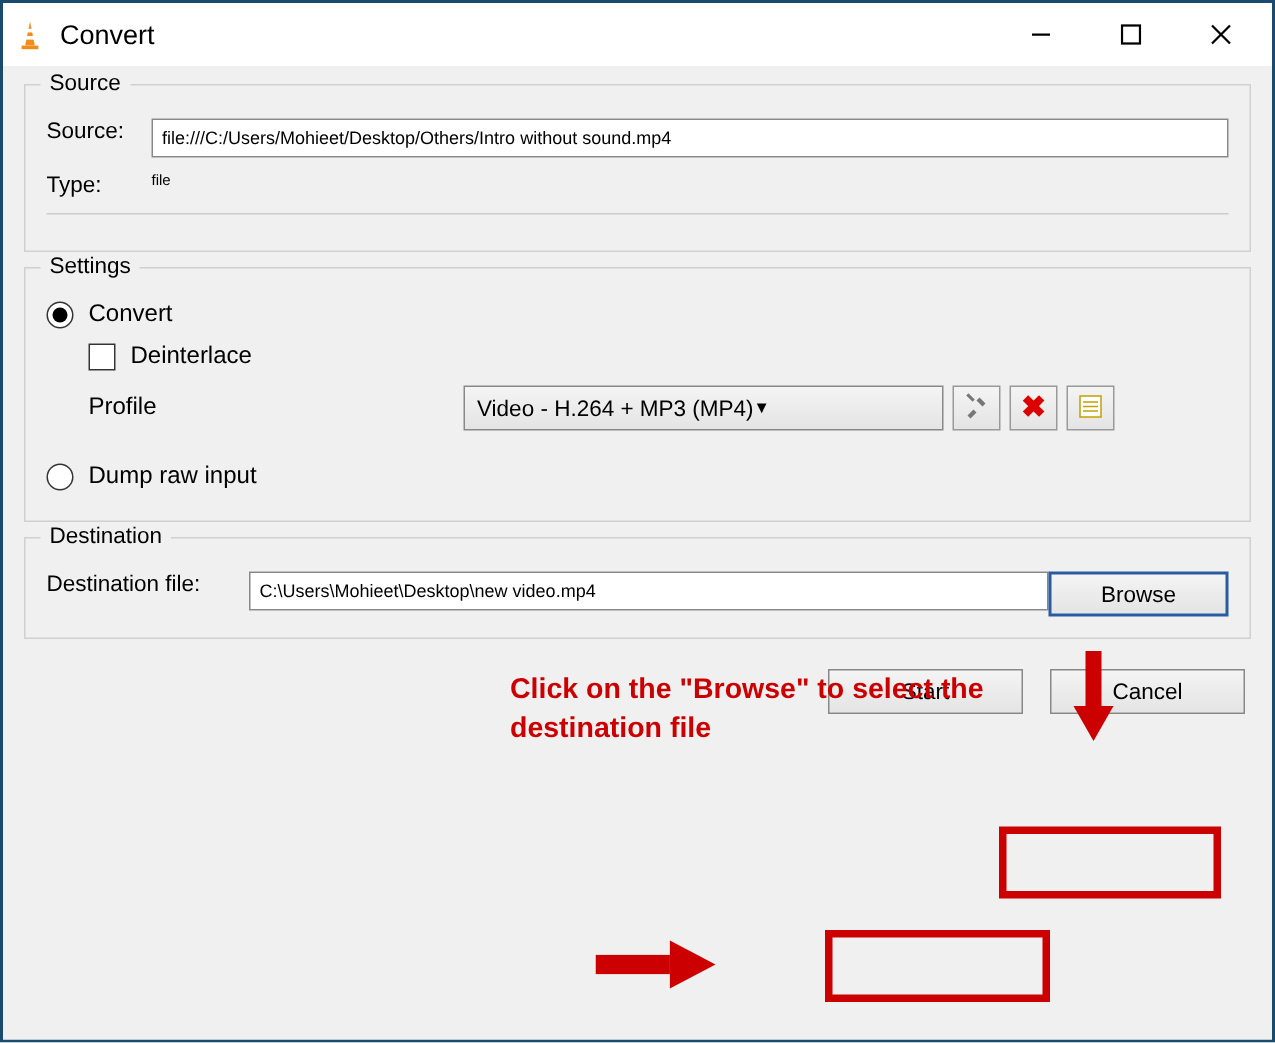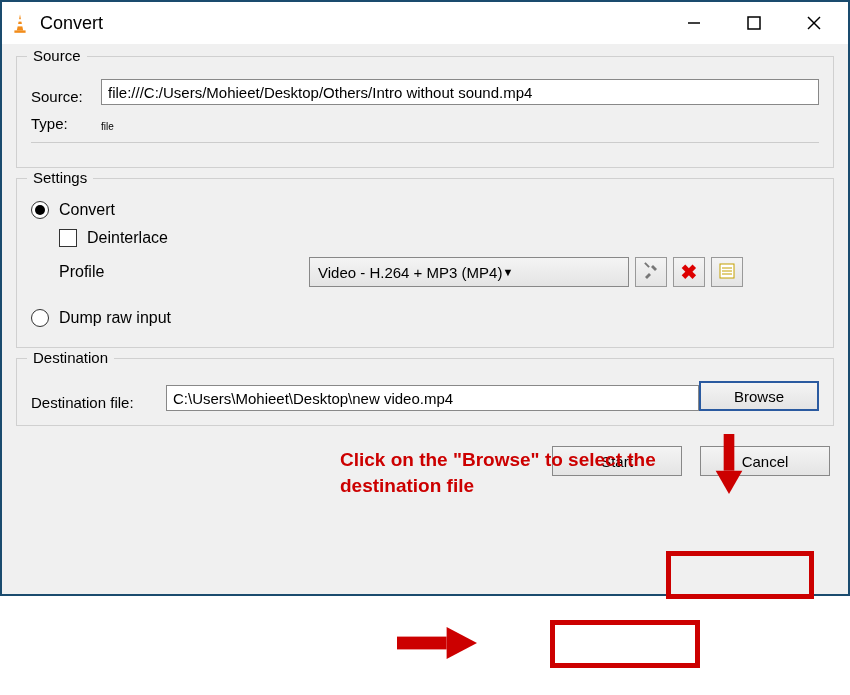--- a/index.html
+++ b/index.html
@@ -7,21 +7,21 @@
   font-family: "Segoe UI", Tahoma, sans-serif;
   font-size: 14px;
   color: #000;
   background: #fff;
   width: 850px;
   height: 695px;
   overflow: hidden;
 }
 .window {
   width: 850px;
-  height: 596px;
+  height: 695px;
   background: #fff;
   border: 2px solid #1a4b6e;
   display: flex;
   flex-direction: column;
 }
 .titlebar {
   height: 42px;
   display: flex;
   align-items: center;
   padding: 0 4px 0 10px;
@@ -54,31 +54,31 @@
   background: #f0f0f0;
 }
 .groupbox .legend {
   position: absolute;
   top: -10px;
   left: 10px;
   background: #f0f0f0;
   padding: 0 6px;
   font-size: 15px;
 }
-.row { display: flex; align-items: flex-end; margin-bottom: 10px; }
+.row { display: flex; align-items: flex-start; margin-bottom: 10px; }
 .row:last-child { margin-bottom: 0; }
 .label { width: 70px; font-size: 15px; }
 .label-wide { width: 135px; font-size: 15px; }
 .textbox {
   flex: 1;
   height: 26px;
   border: 1px solid #888;
   background: #fff;
   padding: 2px 6px;
-  font-size: 15px;
+  font-size: 12px;
   font-family: inherit;
 }
 .static { font-size: 10px; }
 .hr { border: none; border-top: 1px solid #ccc; margin: 6px 0 10px 0; }
 
 .radio, .check {
   width: 18px; height: 18px;
   border: 1.5px solid #333;
   margin-right: 10px;
   display: inline-flex; align-items: center; justify-content: center;

